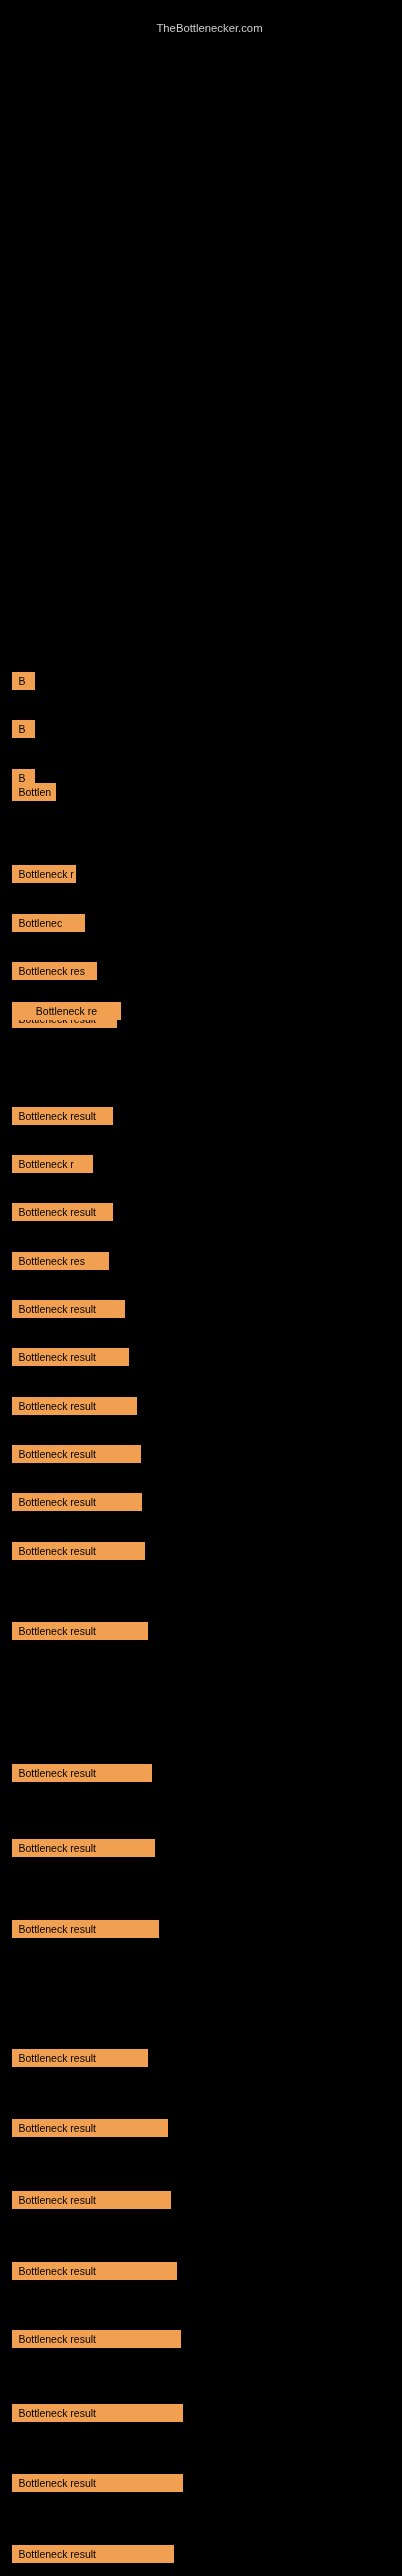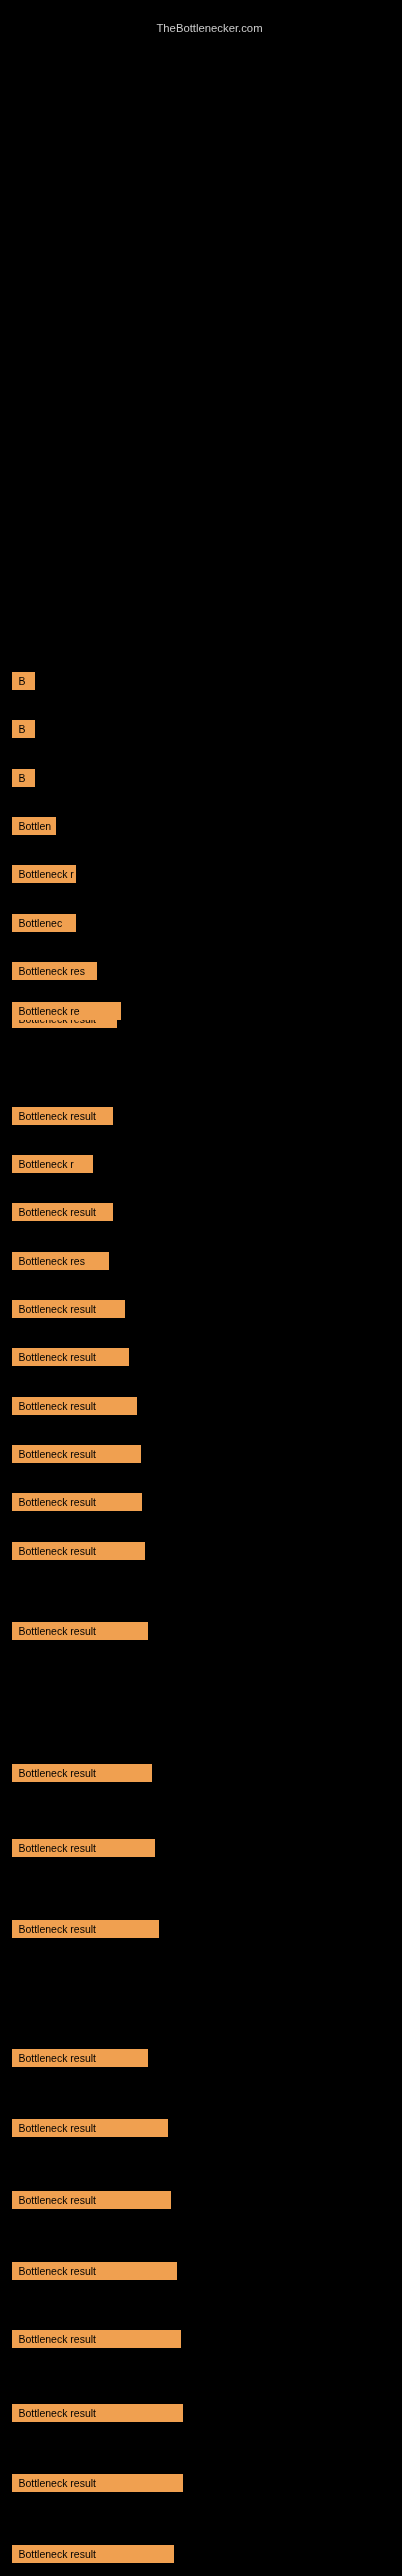--- a/index.html
+++ b/index.html
@@ -41,26 +41,26 @@
     }
   </style>
 </head>
 <body>
 
 <span class="site-title">TheBottlenecker.com</span>
 
 <div class="bottleneck-item" style="top: 660px; width: 22.5px;">B</div>
 <div class="bottleneck-item" style="top: 708px; width: 22.5px;">B</div>
 <div class="bottleneck-item" style="top: 757px; width: 22.5px;">B</div>
-<div class="bottleneck-item" style="top: 805px; width: 44px;">Bottlen</div>
+<div class="bottleneck-item" style="top: 771px; width: 44px;">Bottlen</div>
 <div class="bottleneck-item" style="top: 853px; width: 64px;">Bottleneck r</div>
-<div class="bottleneck-item" style="top: 902px; width: 64px;">Bottlenec</div>
+<div class="bottleneck-item" style="top: 902px; width: 73px;">Bottlenec</div>
 <div class="bottleneck-item" style="top: 950px; width: 85px;">Bottleneck res</div>
 <div class="bottleneck-item" style="top: 998px; width: 105px;">Bottleneck result</div>
-<div class="bottleneck-item" style="top: 990px; width: 109px;">Bottleneck re</div>
+<div class="bottleneck-item" style="top: 990px; width: 109px; text-align: center;">Bottleneck re</div>
 <div class="bottleneck-item" style="top: 1095px; width: 101px;">Bottleneck result</div>
 <div class="bottleneck-item" style="top: 1143px; width: 81px;">Bottleneck r</div>
 <div class="bottleneck-item" style="top: 1191px; width: 101px;">Bottleneck result</div>
 <div class="bottleneck-item" style="top: 1240px; width: 97px;">Bottleneck res</div>
 <div class="bottleneck-item" style="top: 1288px; width: 113px;">Bottleneck result</div>
 <div class="bottleneck-item" style="top: 1336px; width: 117px;">Bottleneck result</div>
 <div class="bottleneck-item" style="top: 1385px; width: 125px;">Bottleneck result</div>
 <div class="bottleneck-item" style="top: 1433px; width: 129px;">Bottleneck result</div>
 <div class="bottleneck-item" style="top: 1481px; width: 130px;">Bottleneck result</div>
 <div class="bottleneck-item" style="top: 1530px; width: 133px;">Bottleneck result</div>

